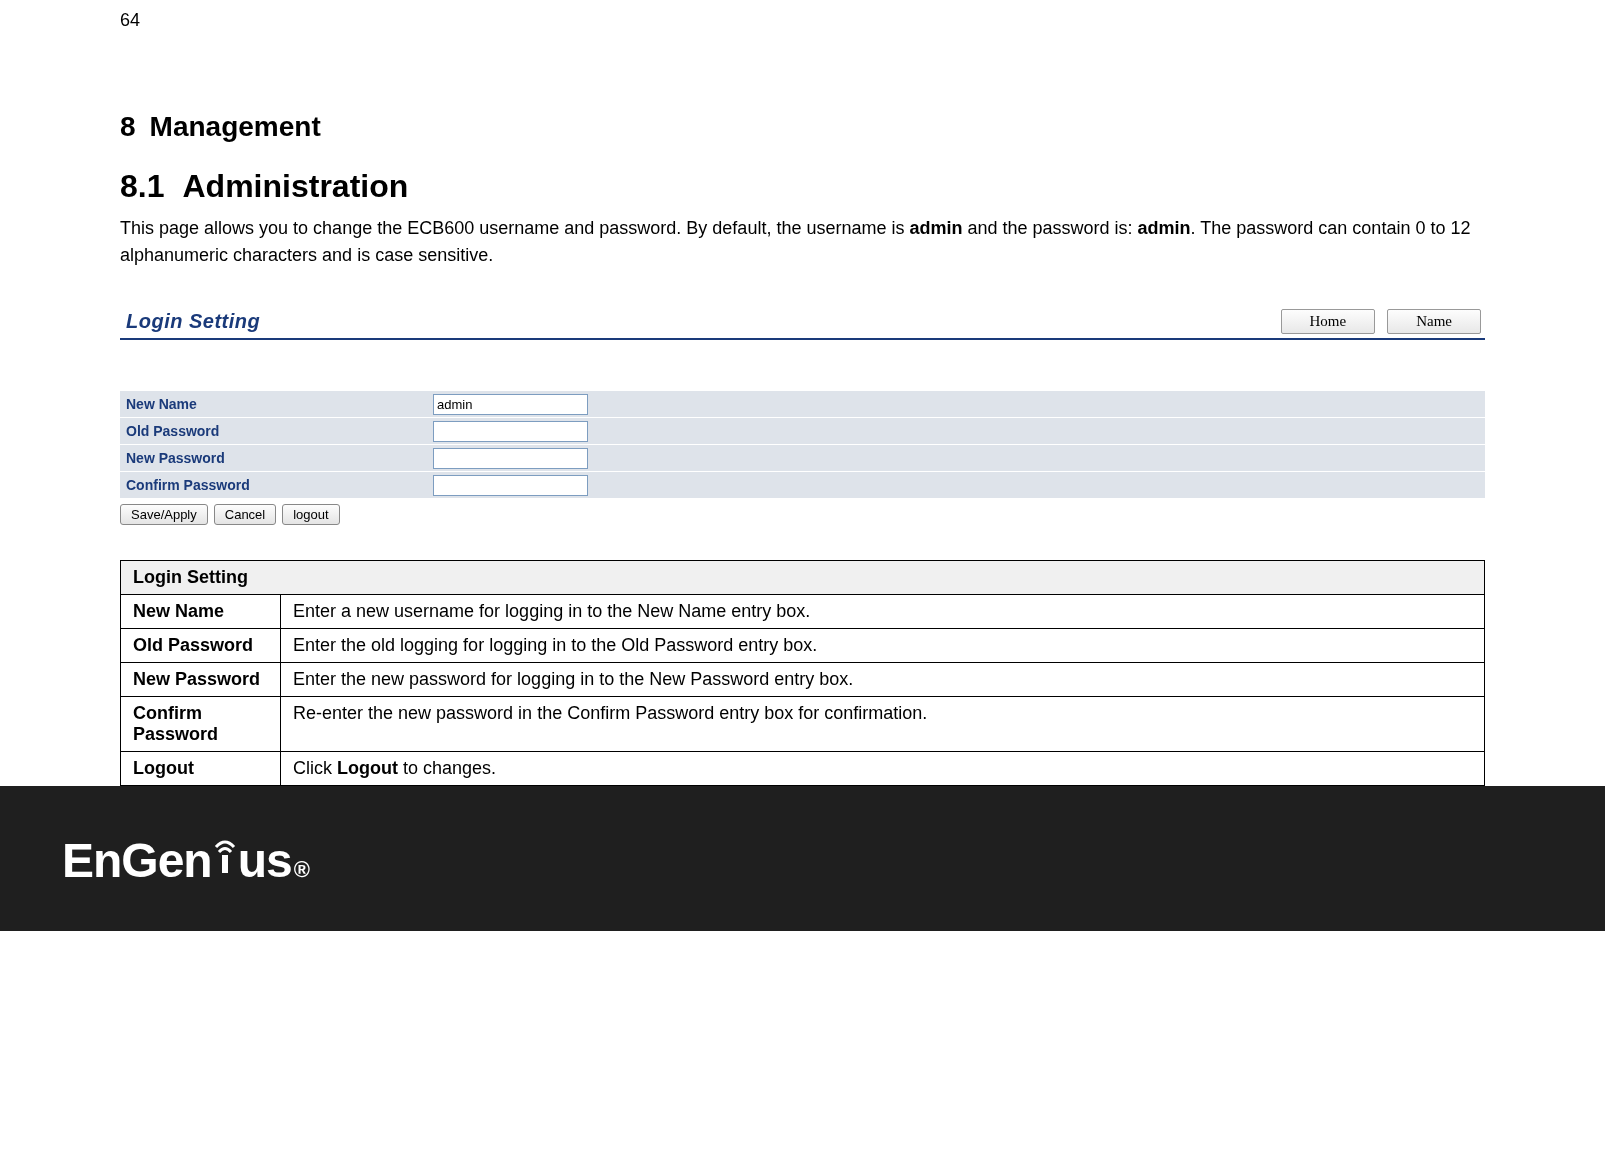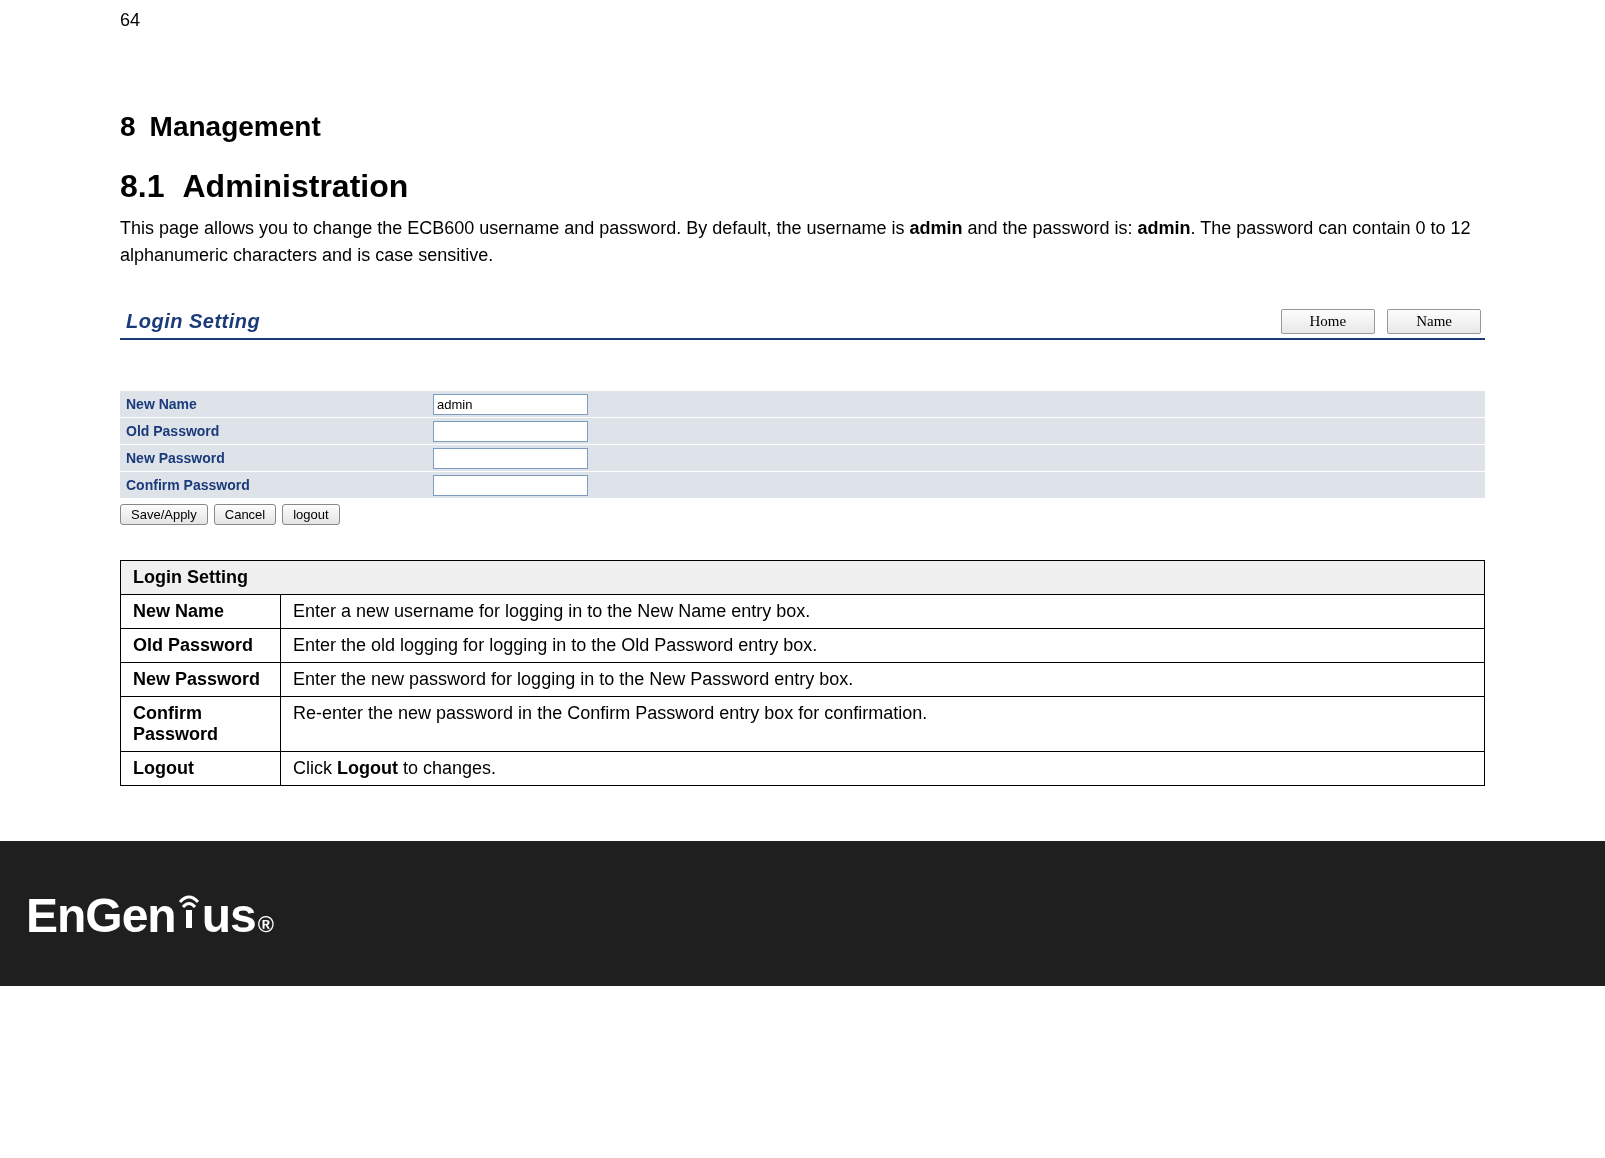--- a/index.html
+++ b/index.html
@@ -124,24 +124,23 @@
     }
     .desc-table tbody td:first-child {
       font-weight: bold;
       width: 160px;
     }
 
     
     .footer {
       background: #1f1f1f;
       height: 145px;
-      margin-top: 55px;
       display: flex;
       align-items: center;
-      padding-left: 26px;
+      padding-left: 62px;
     }
     .logo {
       color: #fff;
       font-family: Arial, sans-serif;
       font-weight: bold;
       font-size: 48px;
       letter-spacing: -1px;
       display: flex;
       align-items: baseline;
       position: relative;

